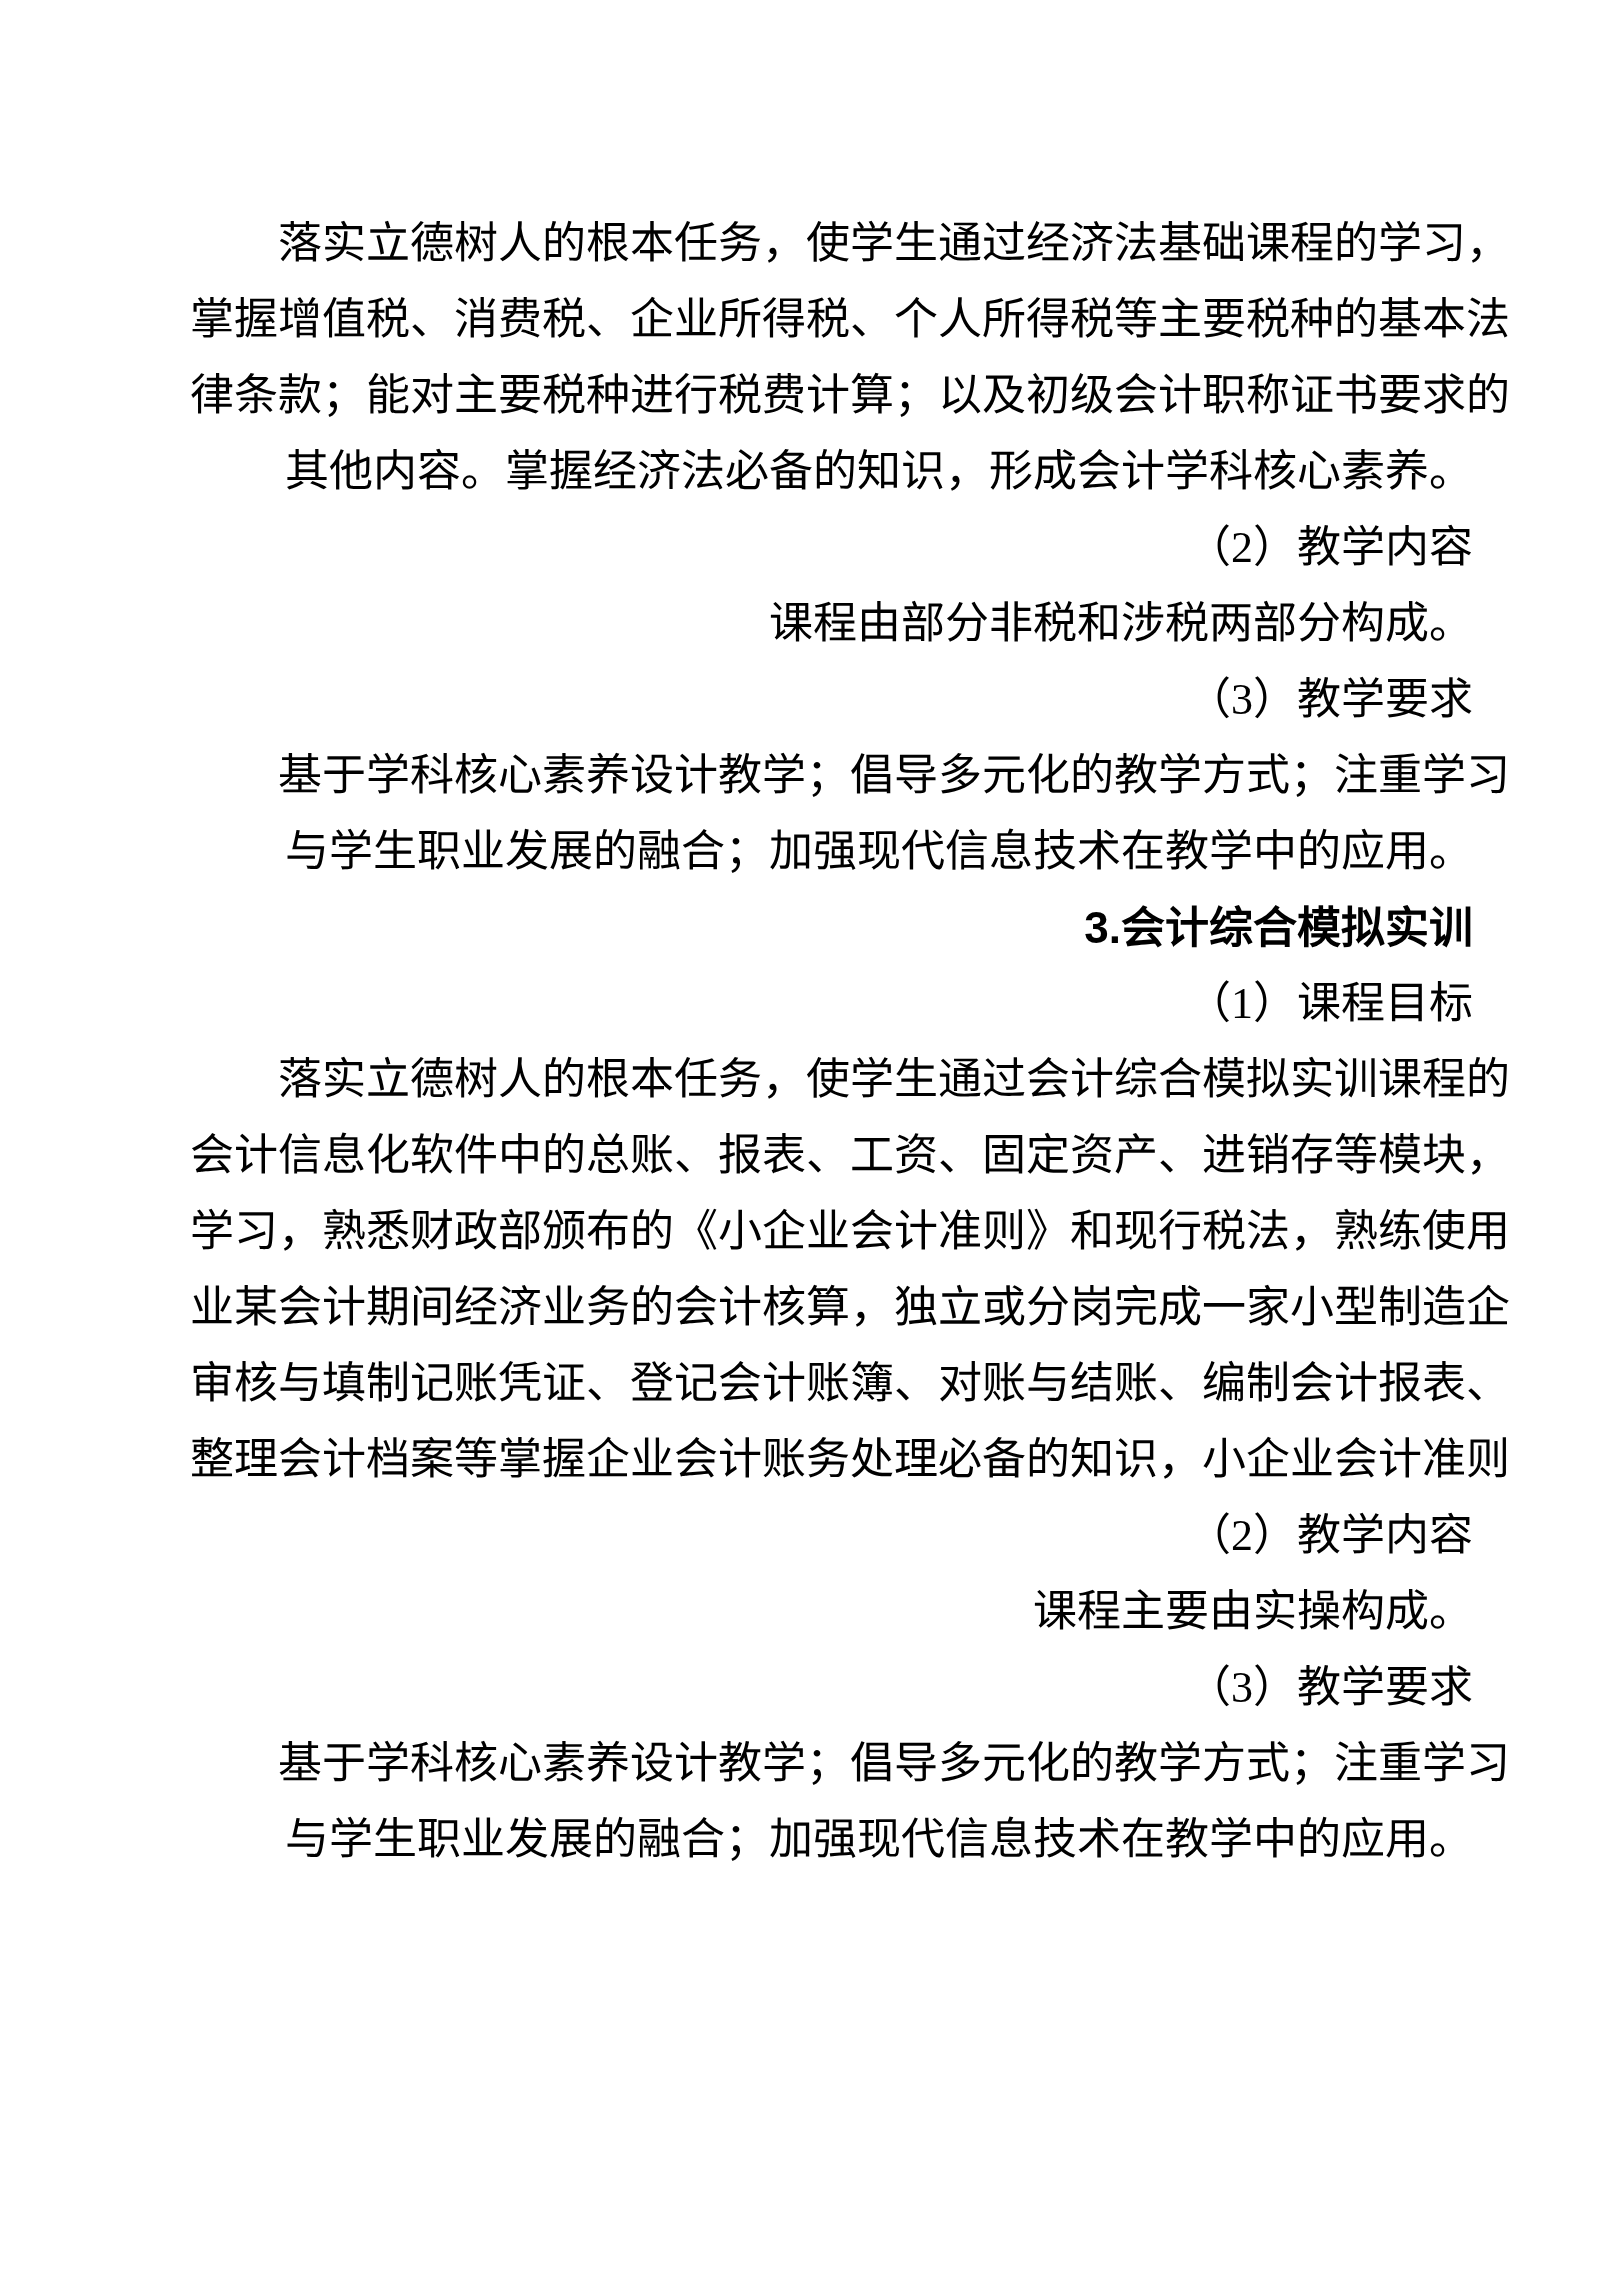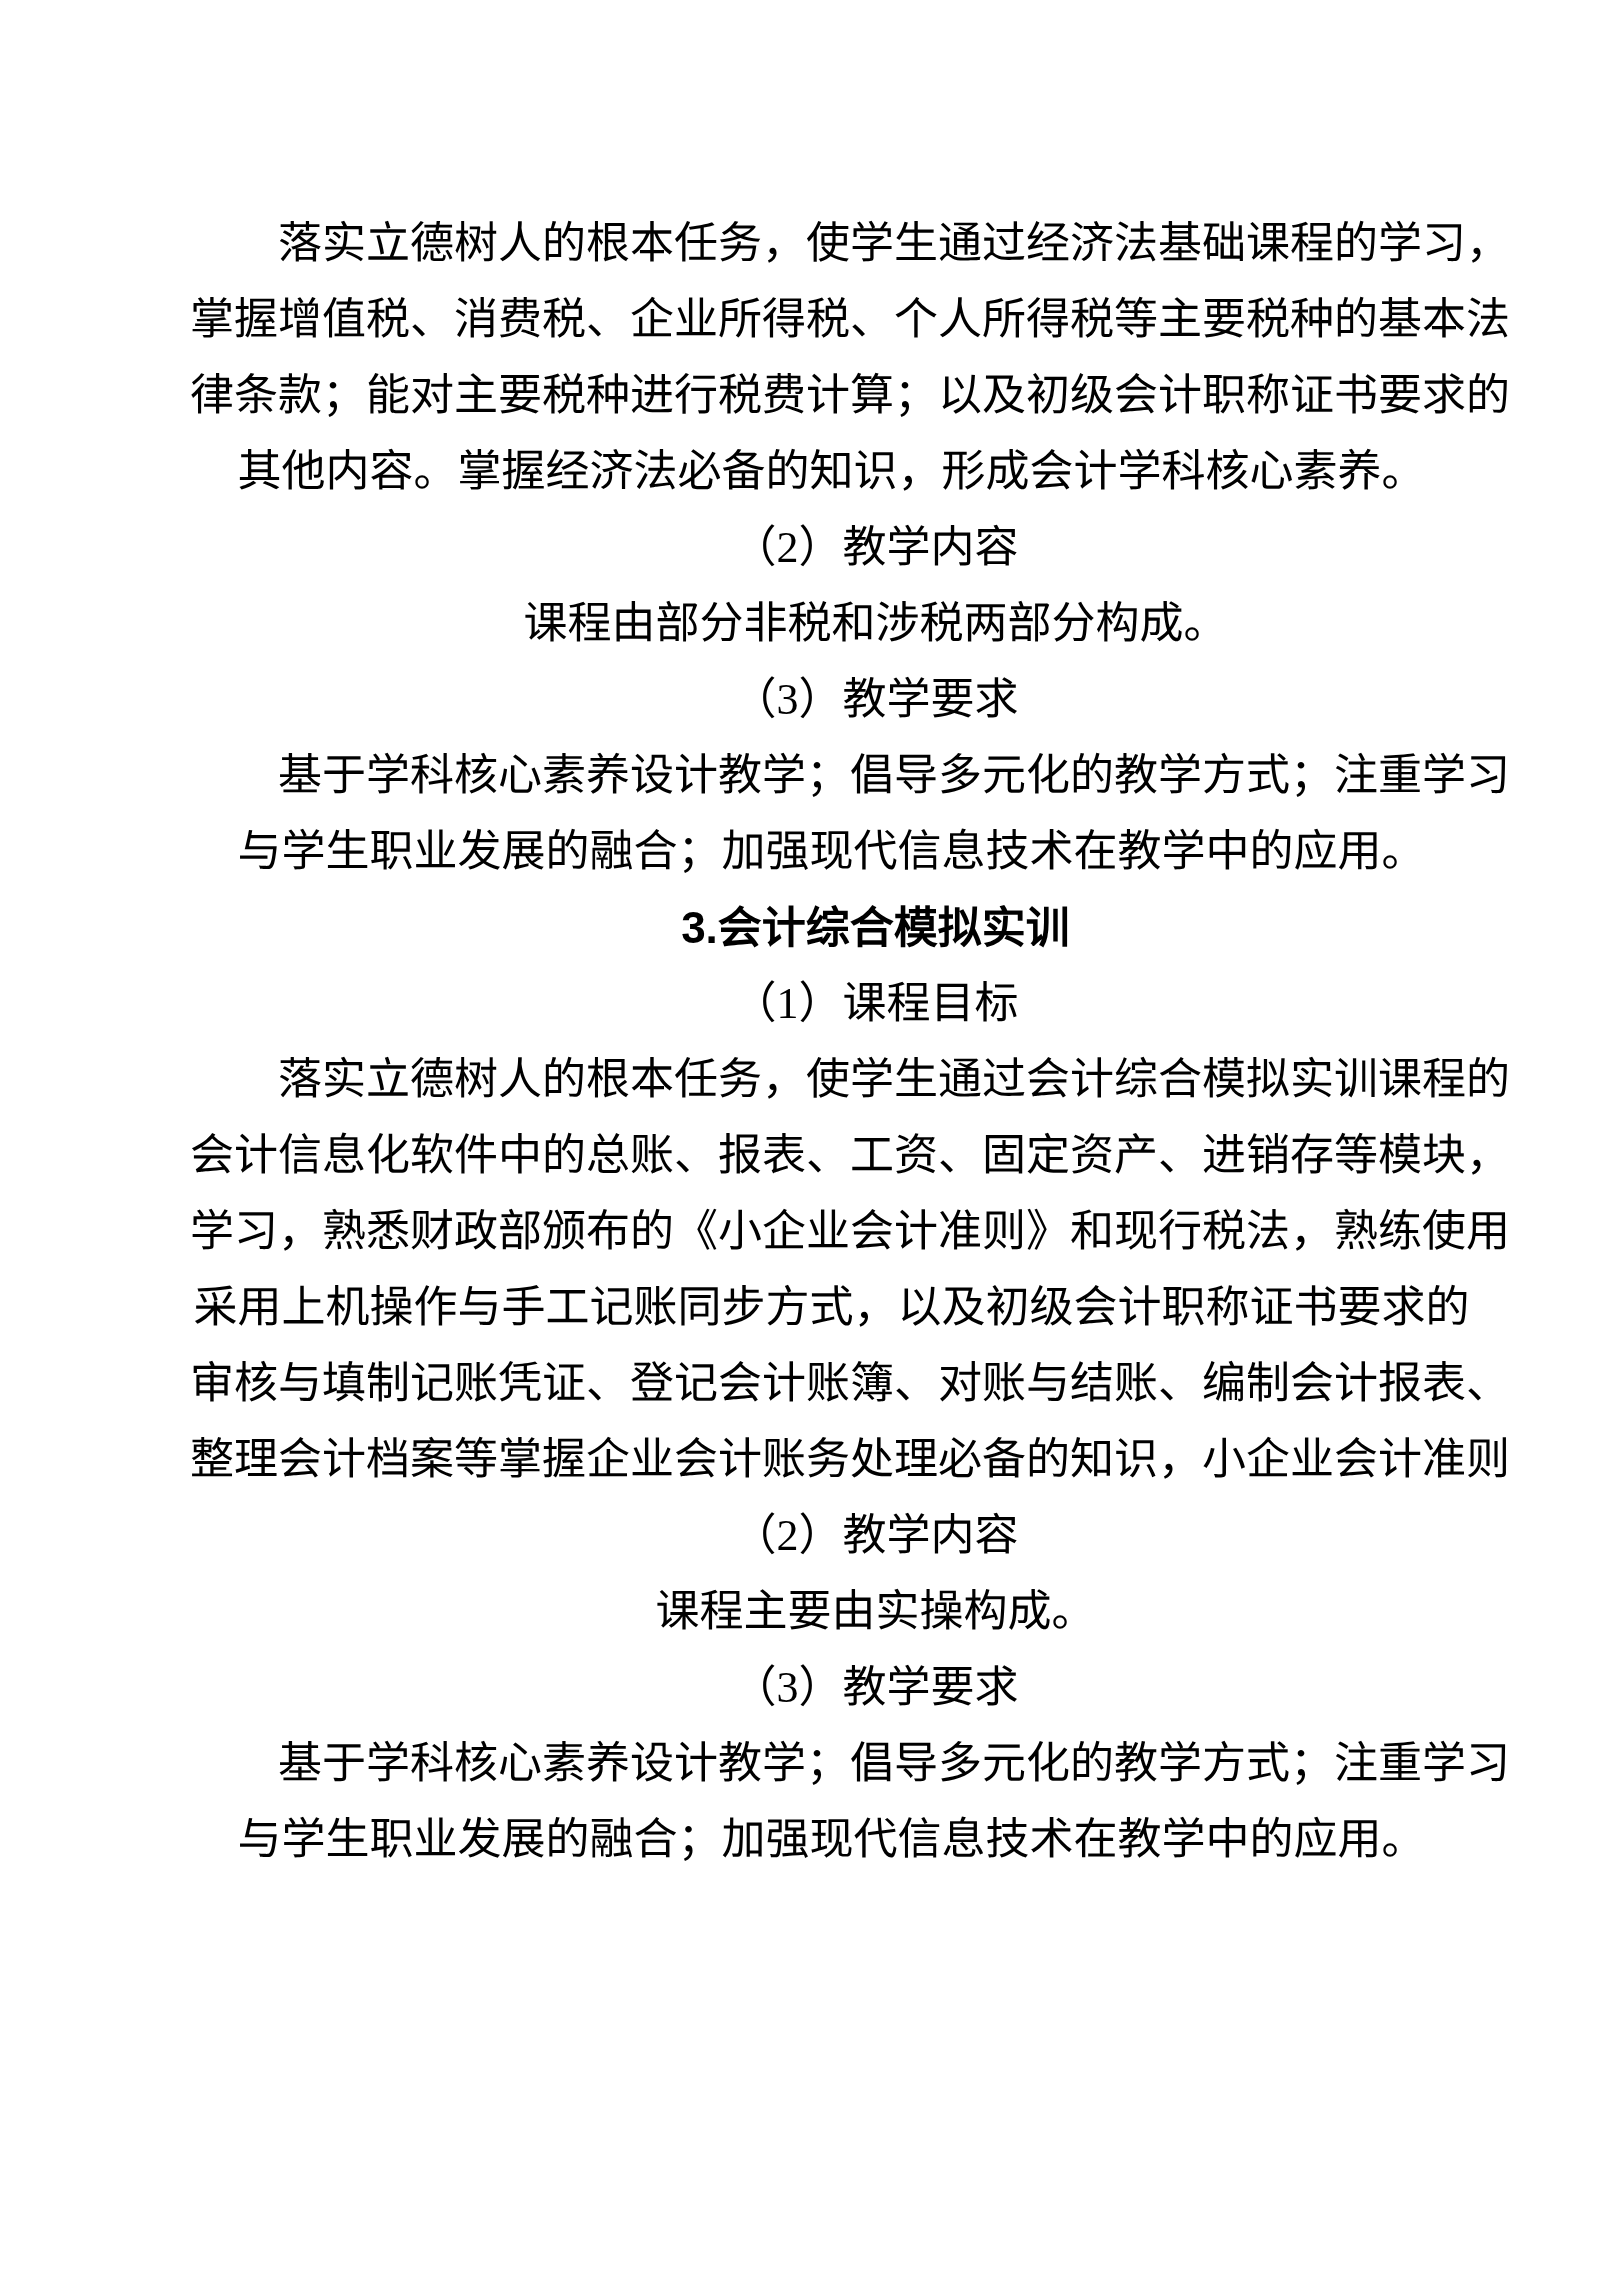--- a/index.html
+++ b/index.html
@@ -19,21 +19,21 @@
   .textblock {
     position: absolute;
     left: 150px;
     top: 206px;
     width: 1323px;
     font-size: 44px;
     line-height: 76px;
   }
   .line {
     white-space: nowrap;
-    text-align: center;
+    text-align: right;
     font-kerning: none;
     margin-left: 40px;
   }
   .line.indent {
     text-indent: 88px; 
   }
   .line.heading {
     font-weight: 700;
     font-family: "Liberation Sans", "DejaVu Sans", sans-serif;
   }
@@ -54,21 +54,21 @@
       <div class="line indent">（2）教学内容</div>
       <div class="line indent">课程由部分非税和涉税两部分构成。</div>
       <div class="line indent">（3）教学要求</div>
       <div class="line indent">基于学科核心素养设计教学；倡导多元化的教学方式；注重学习</div>
       <div class="line">与学生职业发展的融合；加强现代信息技术在教学中的应用。</div>
       <div class="line heading indent">3.会计综合模拟实训</div>
       <div class="line indent">（1）课程目标</div>
       <div class="line indent">落实立德树人的根本任务，使学生通过会计综合模拟实训课程的</div>
       <div class="line">会计信息化软件中的总账、报表、工资、固定资产、进销存等模块，</div>
       <div class="line">学习，熟悉财政部颁布的《小企业会计准则》和现行税法，熟练使用</div>
-      <div class="line">采用上机操作与手工记账同步方式，以及初级会计职称证书要求的</div>
+      <div class="line">业某会计期间经济业务的会计核算，独立或分岗完成一家小型制造企</div>
       <div class="line">审核与填制记账凭证、登记会计账簿、对账与结账、编制会计报表、</div>
       <div class="line">整理会计档案等掌握企业会计账务处理必备的知识，小企业会计准则</div>
       <div class="line indent">（2）教学内容</div>
       <div class="line indent">课程主要由实操构成。</div>
       <div class="line indent">（3）教学要求</div>
       <div class="line indent">基于学科核心素养设计教学；倡导多元化的教学方式；注重学习</div>
       <div class="line">与学生职业发展的融合；加强现代信息技术在教学中的应用。</div>
     </div>
 </div>
 

